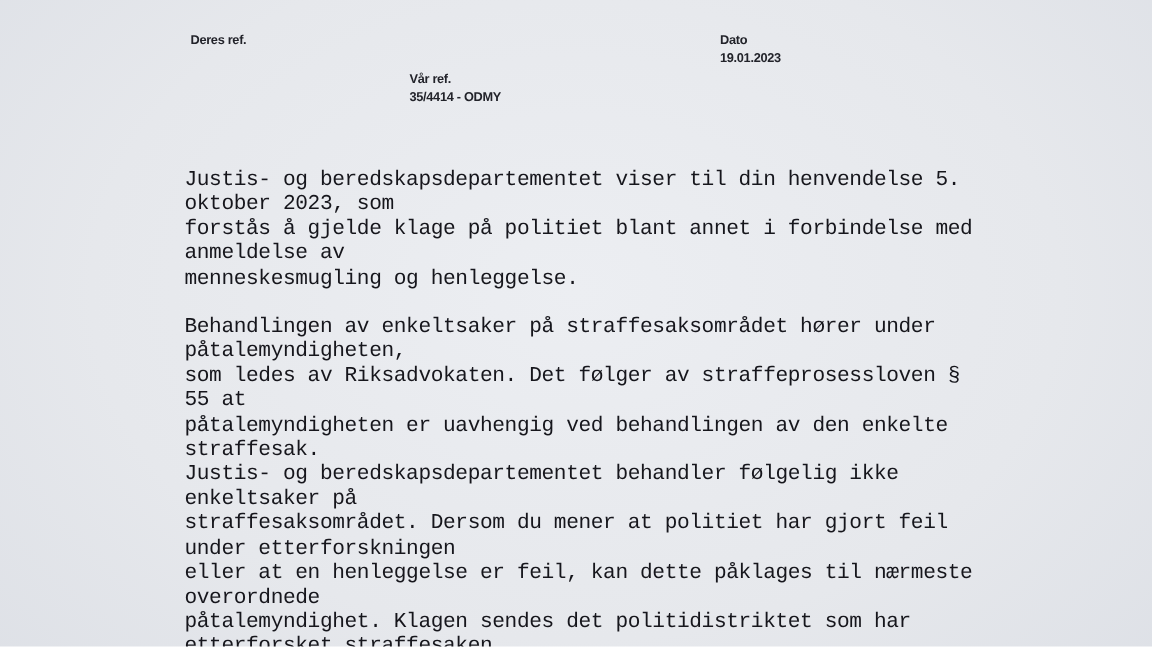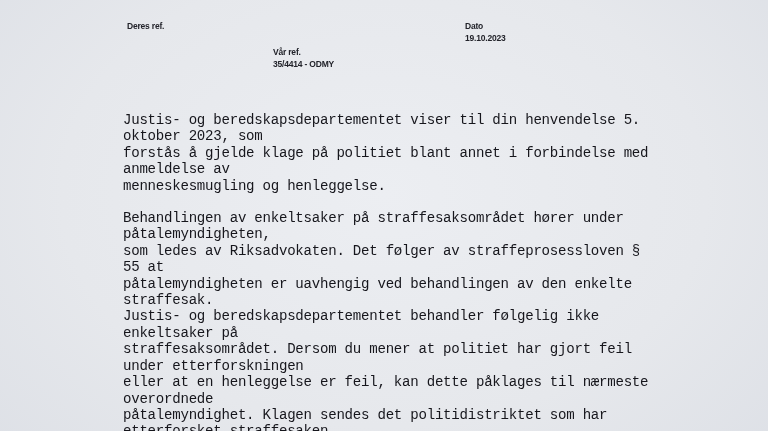--- a/index.html
+++ b/index.html
@@ -7,39 +7,39 @@
       width:768px; height:431px; overflow:hidden;
       background: radial-gradient(ellipse 70% 90% at 50% 45%, #eceef2 0%, #e6e8ec 60%, #dde0e6 100%);
       font-family: "Liberation Serif", "DejaVu Serif", serif;
       color:#16161c;
       position:relative;
     }
     .hdr { position:absolute; top:20px; font-size:8.5px; font-weight:bold; line-height:12px; color:#22232a; font-family:"Liberation Sans", sans-serif; letter-spacing:-0.2px; }
     .hdr div { white-space:nowrap; }
     #h1 { left:127px; }
     #h2 { left:273px;margin-top:26px; }
-    #h3 { left:465px; }
+    #h3 { left:480px; }
     .content { position:absolute; left:123px; top:112px; width:540px; }
     .title { font-weight:bold; font-size:15px; margin:0 0 16px 0; letter-spacing:-0.2px; }
     p { margin:0 0 16px 0; font-size:14.1px; line-height:16.4px; letter-spacing:-0.25px; white-space:pre-line;font-family:Liberation Mono, monospace; }
   </style>
 </head>
 <body>
 
 <div class="hdr" id="h1">
   <div>Deres ref.</div>
   <div></div>
 </div>
 <div class="hdr" id="h2">
   <div>Vår ref.</div>
   <div>35/4414 - ODMY</div>
 </div>
 <div class="hdr" id="h3">
   <div>Dato</div>
-  <div>19.10.2023</div>
+  <div>19.01.2023</div>
 </div>
 
 <div class="content">
   <p>Justis- og beredskapsdepartementet viser til din henvendelse 5. oktober 2023, som
 forstås å gjelde klage på politiet blant annet i forbindelse med anmeldelse av
 menneskesmugling og henleggelse.</p>
   <p>Behandlingen av enkeltsaker på straffesaksområdet hører under påtalemyndigheten,
 som ledes av Riksadvokaten. Det følger av straffeprosessloven § 55 at
 påtalemyndigheten er uavhengig ved behandlingen av den enkelte straffesak.
 Justis- og beredskapsdepartementet behandler følgelig ikke enkeltsaker på

